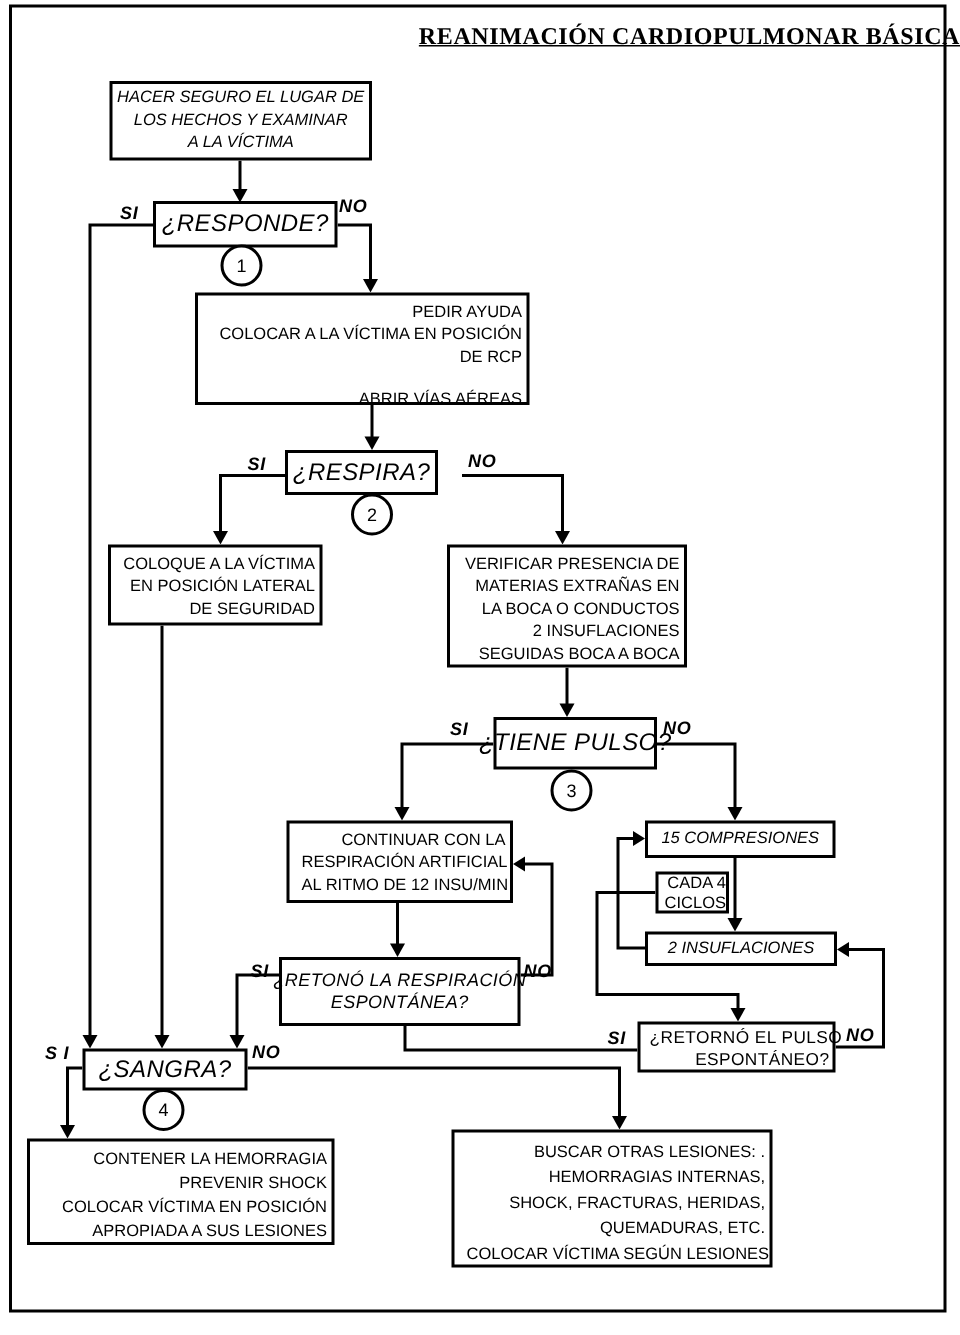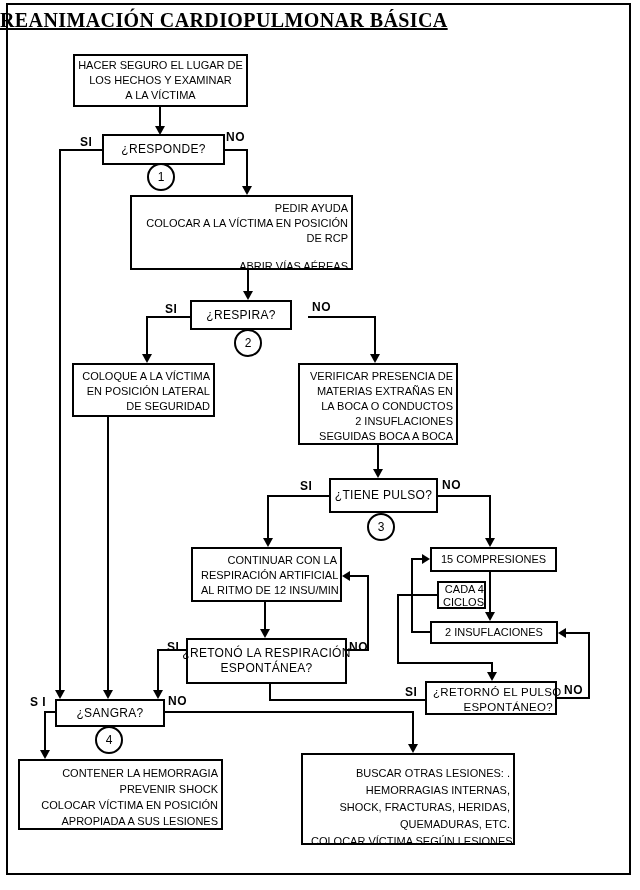--- a/index.html
+++ b/index.html
@@ -1,30 +1,30 @@
 <!DOCTYPE html>
 <html><head>
 <meta charset="utf-8">
 <style>
   html,body{margin:0;padding:0;background:#e8e8e8;}
   .page{position:relative;width:640px;height:890px;background:#ffffff;overflow:hidden;
         font-family:"Liberation Sans", sans-serif;color:#000;}
   .frame{position:absolute;left:6px;top:3px;width:625px;height:872px;border:2px solid #000;box-sizing:border-box;}
-  .title{position:absolute;left:0;top:9px;width:100%;text-align:left;
-         font-family:"Liberation Serif", serif;font-weight:bold;font-size:20px;
+  .title{position:absolute;left:0;top:16px;width:100%;text-align:right;
+         font-family:"Liberation Serif", serif;font-weight:bold;font-size:16px;
          letter-spacing:.4px;text-decoration:underline;}
   svg.wires{position:absolute;left:0;top:0;}
   .node{position:absolute;background:#fff;border:2px solid #000;box-sizing:border-box;
         font-size:11px;line-height:15px;text-align:right;}
-  .node.center{display:flex;flex-direction:column;justify-content:center;align-items:center;text-align:left;}
+  .node.center{display:flex;flex-direction:column;justify-content:center;align-items:center;text-align:left;font-style:italic;}
   .node.left{padding:4px 3px 3px 8px;}
-  .node.decision{font-size:12px;letter-spacing:.3px;}
+  .node.decision{font-size:16px;letter-spacing:.3px;}
   .ln{white-space:nowrap;}
   .ln.gap{margin-top:13px;}
-  .elabel{position:absolute;font-weight:bold;font-size:12px;letter-spacing:.5px;}
+  .elabel{position:absolute;font-weight:bold;font-size:12px;letter-spacing:.5px;font-style:italic;}
   .step{position:absolute;width:28px;height:28px;border:2px solid #000;border-radius:50%;
         background:#fff;box-sizing:border-box;display:flex;align-items:center;justify-content:center;
         font-size:12px;z-index:3;}
   .node{z-index:2;}
   .elabel{z-index:2;}
 </style>
 </head>
 <body>
 
 <div class="page">
@@ -150,21 +150,21 @@
     <div class="ln">¿SANGRA?</div>
   </div>
 
   <div class="node left" style="left:18px;top:759px;width:205px;height:71px;line-height:16px">
     <div class="ln">CONTENER LA HEMORRAGIA</div>
     <div class="ln" style="padding-left:3px">PREVENIR SHOCK</div>
     <div class="ln" style="padding-left:3px">COLOCAR VÍCTIMA EN POSICIÓN</div>
     <div class="ln" style="padding-left:3px">APROPIADA A SUS LESIONES</div>
   </div>
 
-  <div class="node left" style="left:301px;top:753px;width:214px;height:92px;line-height:17px;padding-top:10px">
+  <div class="node left" style="left:301px;top:753px;width:214px;height:92px;line-height:17px;padding-top:5px">
     <div class="ln">BUSCAR OTRAS LESIONES: .</div>
     <div class="ln">HEMORRAGIAS INTERNAS,</div>
     <div class="ln">SHOCK, FRACTURAS, HERIDAS,</div>
     <div class="ln">QUEMADURAS, ETC.</div>
     <div class="ln">COLOCAR VÍCTIMA SEGÚN LESIONES</div>
   </div>
 
   <div class="elabel" style="left:80px;top:135px">SI</div>
   <div class="elabel" style="left:226px;top:130px">NO</div>
   <div class="elabel" style="left:165px;top:302px">SI</div>

